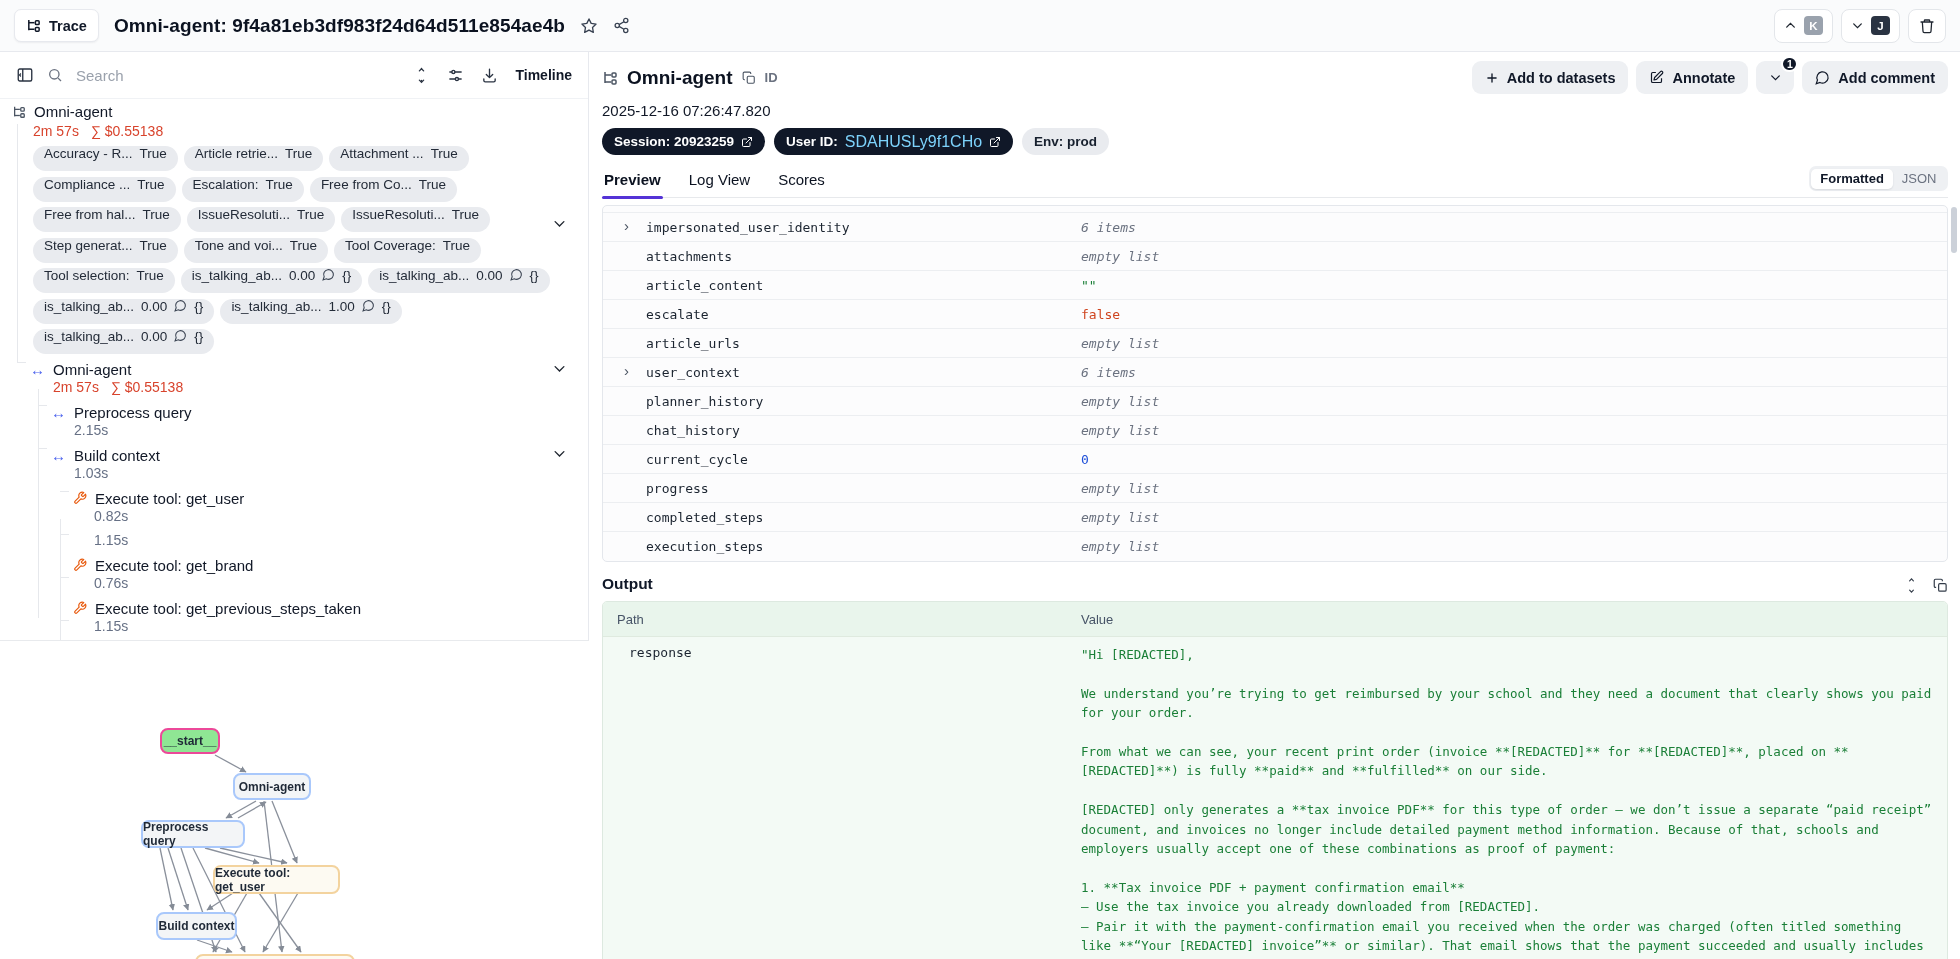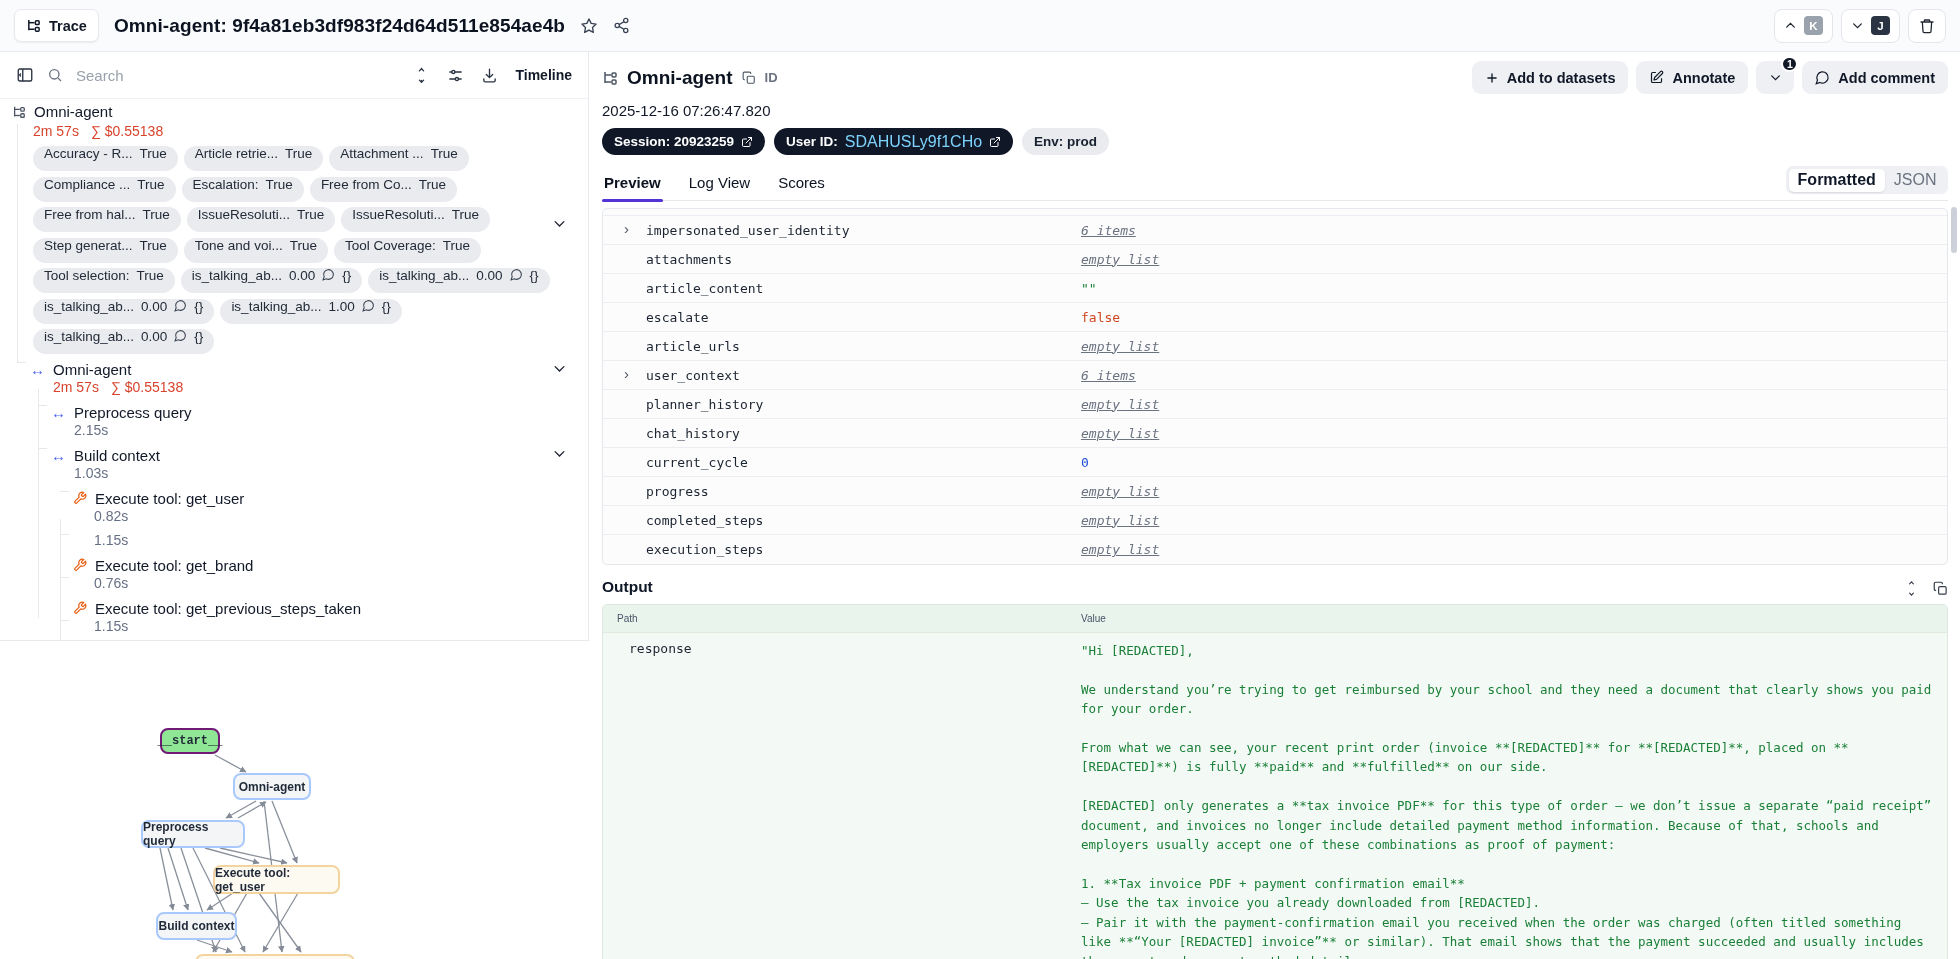--- a/index.html
+++ b/index.html
@@ -49,21 +49,21 @@
   .titem.x-l1 { padding-left:30px; } .titem.x-l1 .tdur { padding-left:23px; display:flex; gap:12px; }
   .titem.x-l2 { padding-left:51px; } .titem.x-l2 .tdur { padding-left:23px; }
   .titem.x-l3 { padding-left:73px; } .titem.x-l3 .tdur { padding-left:21px; }
   .arrows { color:#4c63ed; font-weight:700; font-size:15px; line-height:1; }
   .side-chev { position:absolute; left:552px; color:#1f2630; cursor:pointer; }
 
   .graph-wrap { position:absolute; left:0; top:588px; width:589px; height:319px; border-top:1px solid #e8eaed; background:#fff; }
   .graph-wrap svg.edges { position:absolute; left:0; top:0; }
   .gnode { position:absolute; display:flex; align-items:center; justify-content:center;
     font-size:12px; font-weight:600; color:#1f2937; border-radius:8px; background:#f3f5f7; cursor:pointer; }
-  .gnode.x-start { background:var(--node-start); border:2px solid #701a75;font-family:Liberation Mono, monospace; }
+  .gnode.x-start { background:var(--node-start); border:2px solid #ec4899; }
   .gnode.x-agent { border:2.5px solid var(--node-blue-border); }
   .gnode.x-tool  { border:2.5px solid var(--node-orange-border); background:#fdfaf2; }
 
   
   .main { position:absolute; left:590px; top:52px; right:0; bottom:0; background:#fff; padding:0 12px; }
   .m-head { margin-top:9px; display:flex; align-items:center; }
   .m-title-group { display:flex; align-items:center; gap:9px; color:#384152; }
   .m-title { font-size:19px; font-weight:700; color:#0b1220; }
   .id-lbl { font-size:13px; font-weight:600; color:#6b7280; }
   .m-actions { margin-left:auto; display:flex; align-items:center; gap:8px; }
@@ -80,42 +80,42 @@
     height:27px; padding:0 12px; color:#fff; font-size:13.5px; font-weight:700; cursor:pointer; }
   .dbadge .sub { font-weight:400; font-size:16px; color:#7dd3fc; }
   .lbadge { background:var(--badge-bg); border-radius:14px; height:27px; padding:0 12px; display:flex;
     align-items:center; font-size:13.5px; font-weight:700; color:#17202e; }
   .m-tabs { margin-top:11px; display:flex; align-items:flex-end; border-bottom:1px solid #e7e9ec; position:relative; }
   .tab { font-size:15px; color:#0b1220; padding:0 2px 9px 2px; margin-right:24px; cursor:pointer; position:relative; font-weight:500; }
   .tab.active { font-weight:600; }
   .tab.active::after { content:""; position:absolute; left:0; right:0; bottom:-2px; height:3.5px;
     background:var(--accent); border-radius:2px; }
   .fmt-toggle { margin-left:auto; margin-bottom:6px; background:#eef0f3; border-radius:7px; padding:2.5px;
-    display:flex; font-size:16px; }
+    display:flex; font-size:13px; }
   .fmt-opt { padding:2.5px 9px; border-radius:5px; color:#6b7280; cursor:pointer; }
   .fmt-opt.sel { background:#fff; color:#101828; font-weight:600; box-shadow:0 1px 2px rgba(16,24,40,.1); }
 
   .ptable { margin-top:7px; border:1px solid #e4e7ec; border-radius:5px; background:#fcfcfd; overflow:hidden; }
   .prow-partial { height:7px; border-bottom:1px solid #eceef1; }
   .prow { position:relative; height:29px; border-bottom:1px solid #eceef1; display:flex; align-items:center;
     font-family:"DejaVu Sans Mono",monospace; font-size:13px; }
   .prow:last-child { border-bottom:none; }
   .pchev { position:absolute; left:21px; top:4px; color:#4b5563; font-size:15px; font-family:"Liberation Sans",sans-serif; cursor:pointer; }
   .pkey { padding-left:43px; color:#1b2430; width:478px; flex:none; }
   .pval { color:#374151; }
-  .pval.x-meta { font-style:italic; color:#6b7280;text-decoration:underline; }
+  .pval.x-meta { font-style:italic; color:#6b7280; }
   .pval.x-bool { color:var(--v-bool); }
   .pval.x-num  { color:var(--v-num); }
   .pval.x-str  { color:var(--v-str); }
 
   .out-head { margin-top:13px; display:flex; align-items:flex-end; }
   .out-title { font-size:15.5px; font-weight:700; color:#101828; }
   .out-icons { margin-left:auto; display:flex; gap:14px; color:#333c49; }
   .otable { margin-top:8px; border:1px solid #dde9e0; border-radius:5px; overflow:hidden; }
-  .ohead { height:28px; background:var(--out-head); display:flex; align-items:center; font-size:10px;
+  .ohead { height:35px; background:var(--out-head); display:flex; align-items:center; font-size:13px;
     color:#475467; border-bottom:1px solid #dfecd f; }
   .ohead { border-bottom:1px solid #dfeadf; }
   .ohead .oc1 { padding-left:14px; width:478px; flex:none; }
   .orow { background:var(--out-row); display:flex; min-height:400px; padding-top:8px; }
   .okey { padding-left:26px; width:478px; flex:none; font-family:"DejaVu Sans Mono",monospace;
     font-size:13px; color:#1b2430; }
   .oval { font-family:"DejaVu Sans Mono",monospace; font-size:12.5px; line-height:19.4px;
     color:var(--v-str); white-space:pre-wrap; width:856px; }
 
   .scroll-thumb { position:absolute; right:3px; top:155px; width:6px; height:46px; background:#ccd1d9; border-radius:3px; }

